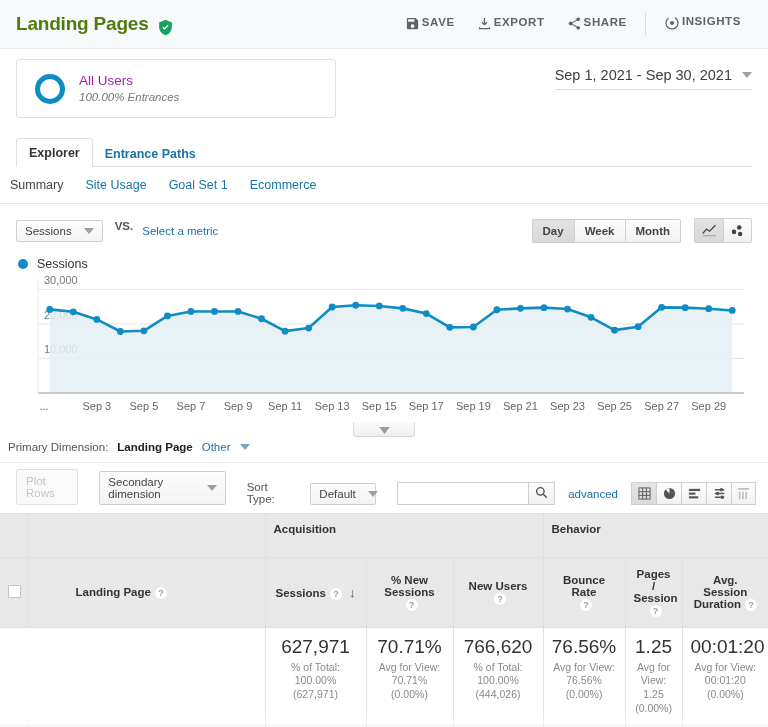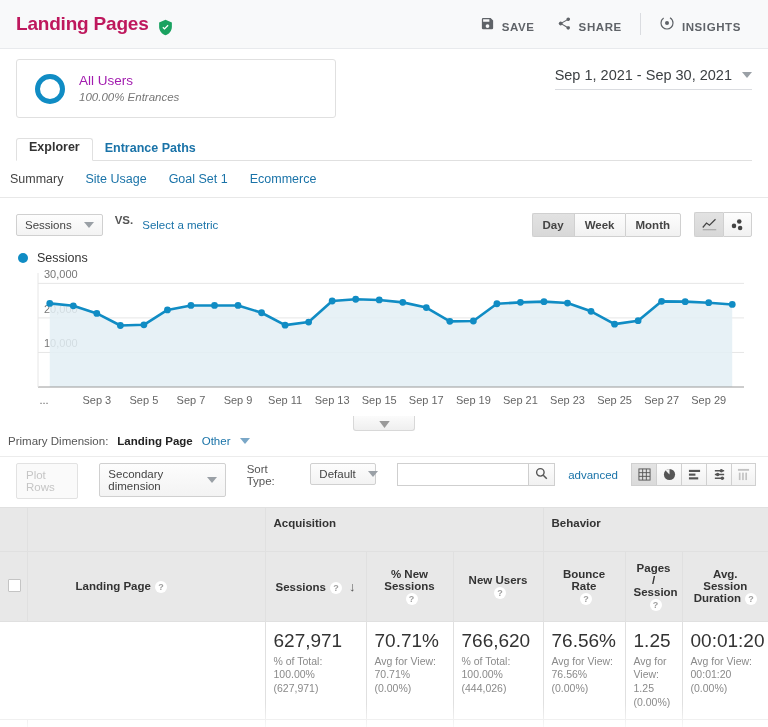--- a/index.html
+++ b/index.html
@@ -16,40 +16,40 @@
     height: 49px;
     background: #f8f9fa;
     border-bottom: 1px solid #e8eaed;
     display: flex;
     align-items: center;
     padding: 0 16px;
   }
   .page-title {
     font-size: 19px;
     font-weight: bold;
-    color: #be185d;
+    color: #4d7c0f;
     letter-spacing: -0.2px;
   }
   .verified {
     display: inline-block;
     width: 17px; height: 17px;
     margin-left: 8px;
     position: relative;
     top: 3px;
   }
   .topbar-actions {
     margin-left: auto;
     display: flex;
     align-items: center;
     gap: 0px;
   }
   .tb-action {
     display: flex;
-    align-items: flex-end;
-    gap: 7px;
+    align-items: flex-start;
+    gap: 2px;
     padding: 6px 11px;
     font-size: 11.5px;
     font-weight: bold;
     letter-spacing: 0.6px;
     color: #5f6368;
     cursor: pointer;
     white-space: nowrap;
   }
   .tb-sep {
     width: 1px; height: 22px;
@@ -102,21 +102,21 @@
   }
   
   .tabs-wrap { padding: 19px 16px 0 16px; }
   .tabs {
     display: flex;
     align-items: flex-end;
     border-bottom: 1px solid #e0e0e0;
   }
   .tab {
     font-size: 12.5px;
-    padding: 1px 12px 6px 12px;
+    padding: 7px 12px 6px 12px;
     cursor: pointer;
     color: #1a73a8;
     font-weight: bold;
     position: relative;
     top: 1px;
   }
   .tab.active {
     color: #333;
     background: #fff;
     border: 1px solid #e0e0e0;
@@ -203,21 +203,21 @@
     display: flex;
     align-items: center;
     gap: 9px;
     padding: 20px 16px 9px 8px;
     font-size: 11.5px;
     color: #555;
   }
   .primdim b { color: #222; }
   .toolbar2 {
     display: flex;
-    align-items: flex-start;
+    align-items: flex-end;
     gap: 21px;
     padding: 6px 12px 8px 16px;
     border-top: 1px solid #ececec;
   }
   .btn-ghost {
     border: 1px solid #e2e2e2;
     background: #fafafa;
     color: #c5c5c5;
     font-size: 11.5px;
     padding: 5px 9px;
@@ -284,21 +284,21 @@
     text-align: center;
     font-weight: bold;
     vertical-align: middle;
     margin-left: 4px;
   }
   .sortarrow { color: #555; font-size: 13px; margin-left: 7px; }
   .sumrow td {
     background: #fff;
     vertical-align: top;
     padding: 8px 8px 10px 8px;
-    text-align: left;
+    text-align: center;
     height: 92px;
   }
   .sum-big { font-size: 19px; color: #333; line-height: 1.15; }
   .sum-sub { font-size: 10.5px; color: #8a8a8a; line-height: 1.3; margin-top: 3px; }
   .datarow td {
     font-size: 11.5px;
     padding: 7px 8px;
     color: #444;
     background: #fff;
   }
@@ -332,20 +332,28 @@
   </span>
 
   <div class="topbar-actions">
     <div class="tb-action">
       <span>
         <svg width="15" height="15" viewBox="0 0 24 24">
             <path fill="#5f6368" d="M17 3H5a2 2 0 00-2 2v14a2 2 0 002 2h14a2 2 0 002-2V7l-4-4zm-5 16a3 3 0 110-6 3 3 0 010 6zm3-10H5V5h10v4z"></path>
           </svg>
       </span>
       <span>SAVE</span>
+    </div>
+    <div class="tb-action">
+      <span>
+        <svg width="15" height="15" viewBox="0 0 24 24">
+            <path fill="none" stroke="#5f6368" stroke-width="2" d="M12 3v11m0 0l-4-4m4 4l4-4M4 18v2h16v-2"></path>
+          </svg>
+      </span>
+      <span>EXPORT</span>
     </div>
     <div class="tb-action">
       <span>
         <svg width="15" height="15" viewBox="0 0 24 24">
             <path fill="#5f6368" d="M18 16.1c-.8 0-1.5.3-2 .8l-7-4.1c0-.3.1-.5.1-.8s0-.5-.1-.8l7-4a2.9 2.9 0 102-5 3 3 0 00-3 3c0 .3 0 .5.1.8L8 10a3 3 0 100 4l7.1 4.2-.1.7a2.9 2.9 0 102.9-2.9z"></path>
           </svg>
       </span>
       <span>SHARE</span>
     </div>
     <div class="tb-sep"></div>

